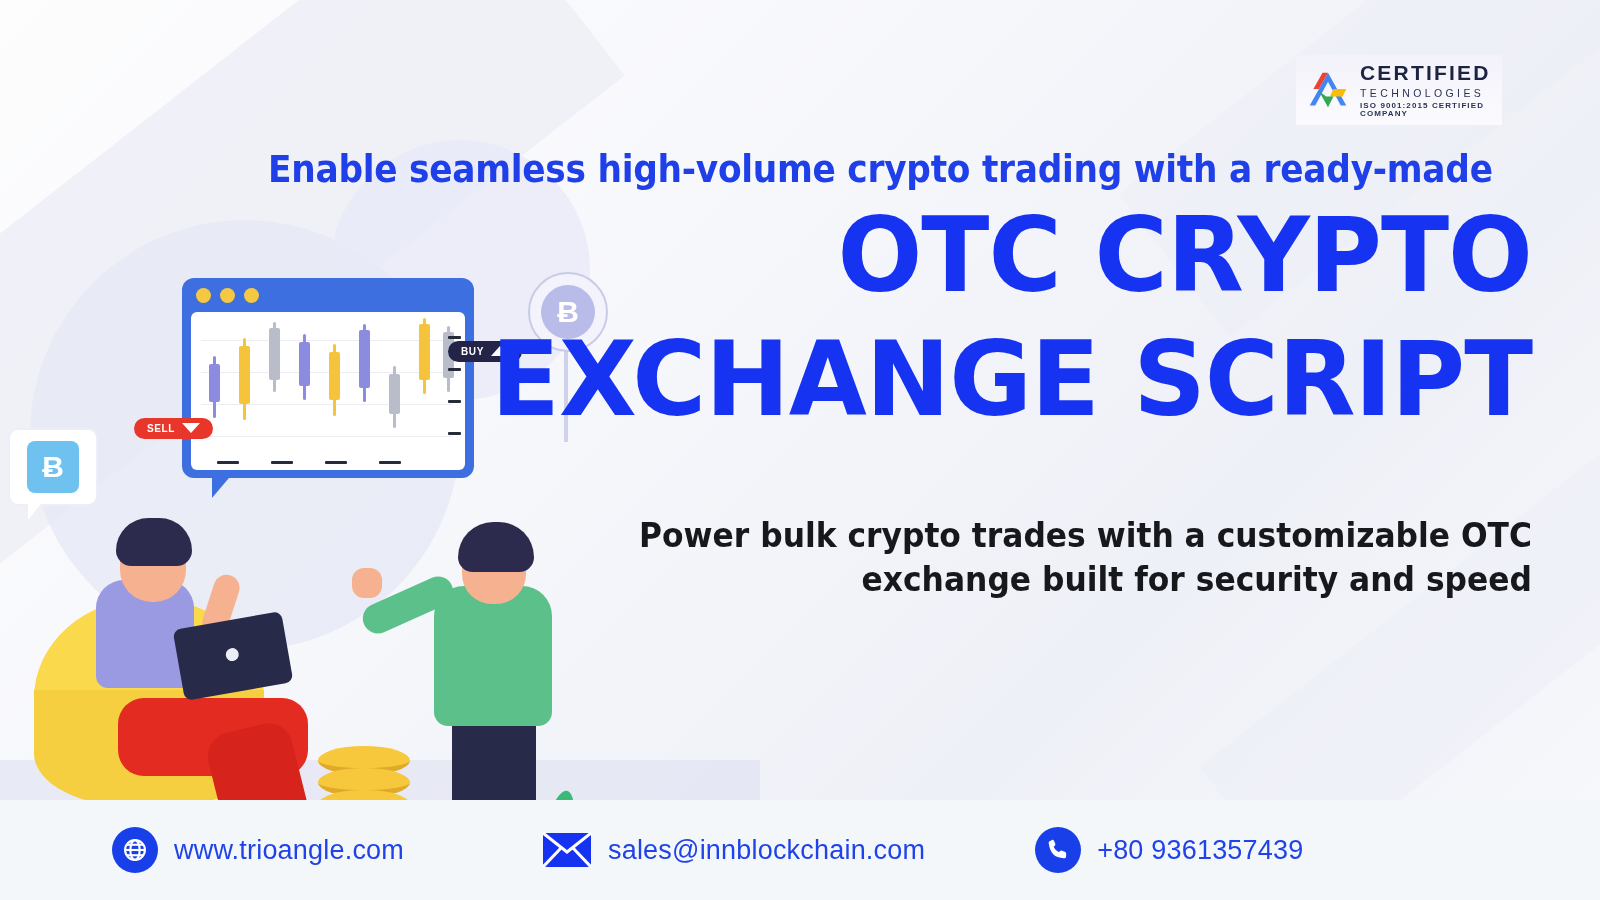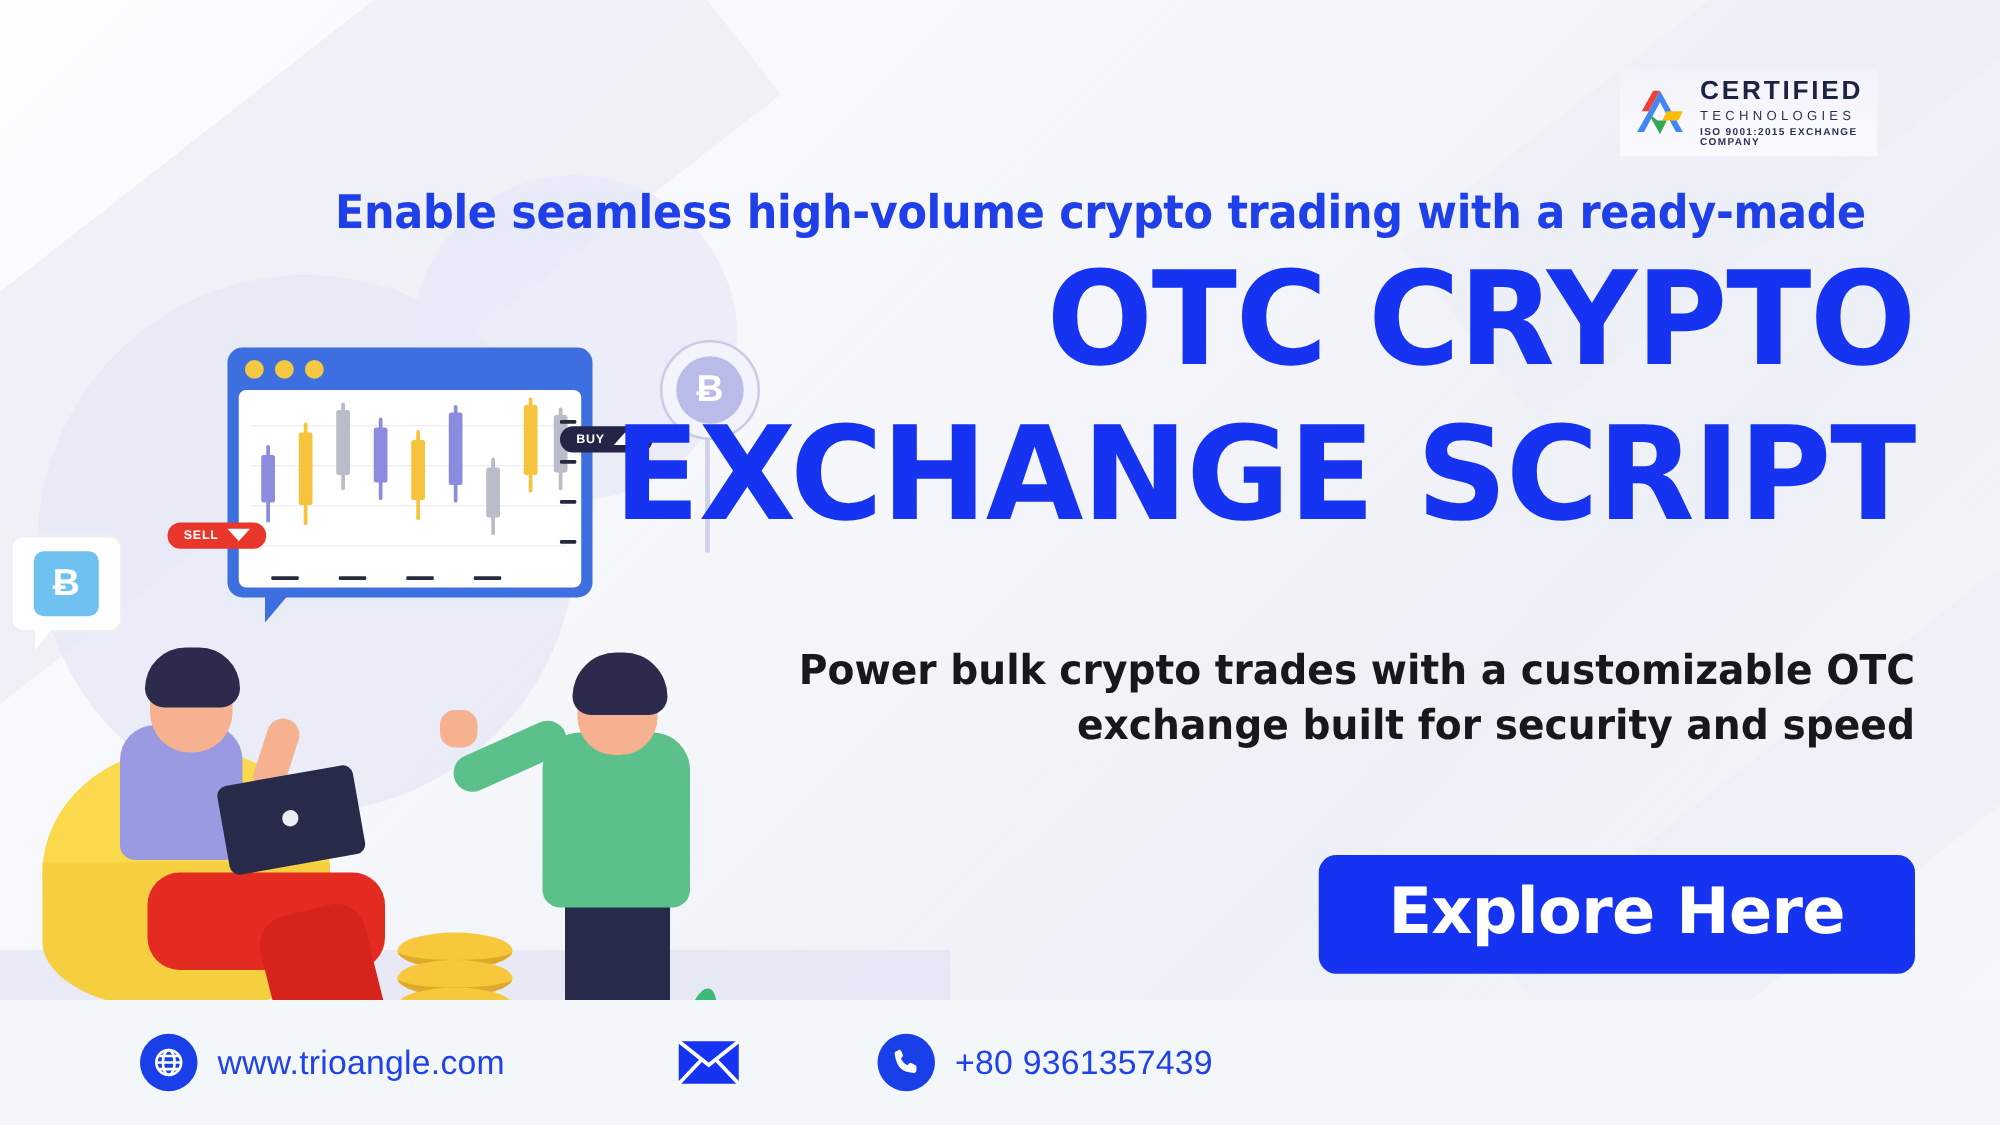--- a/index.html
+++ b/index.html
@@ -268,29 +268,28 @@
   <div class="logo-box">
     <svg class="logo-mark" viewBox="0 0 48 46">
       <path d="M24 4 L44 40 L38 40 L24 14 L10 40 L4 40 Z" fill="#4285f4"></path>
       <path d="M24 4 L14 22 L8 22 L18 4 Z" fill="#ea4335"></path>
       <path d="M30 22 L44 22 L40 30 L26 30 Z" fill="#fbbc05"></path>
       <path d="M14 24 L24 42 L30 30 L22 30 Z" fill="#34a853"></path>
     </svg>
     <div class="logo-text">
       <div class="logo-name">CERTIFIED</div>
       <div class="logo-sub">TECHNOLOGIES</div>
-      <div class="logo-iso">ISO 9001:2015 EXCHANGE COMPANY</div>
+      <div class="logo-iso">ISO 9001:2015 CERTIFIED COMPANY</div>
     </div>
   </div>
 
   <div class="eyebrow">Enable seamless high-volume crypto trading with a ready-made</div>
   <div class="title title-1">OTC CRYPTO</div>
   <div class="title title-2">EXCHANGE SCRIPT</div>
   <div class="subtitle">Power bulk crypto trades with a customizable OTC exchange built for security and speed</div>
-  <button class="cta">Explore Here</button>
 
   <div class="footer">
 
     <div class="contact c1">
       <span class="ic-circle">
         <svg width="28" height="28" viewBox="0 0 24 24" fill="none" stroke="#ffffff" stroke-width="1.8">
           <circle cx="12" cy="12" r="8.5"></circle>
           <ellipse cx="12" cy="12" rx="4" ry="8.5"></ellipse>
           <line x1="3.5" y1="12" x2="20.5" y2="12"></line>
           <line x1="5" y1="7.5" x2="19" y2="7.5"></line>
@@ -301,20 +300,21 @@
     </div>
 
     <div class="contact c2">
       <span class="ic-env">
         <svg width="50" height="36" viewBox="0 0 50 36">
           <rect x="1" y="1" width="48" height="34" fill="#1733f2"></rect>
           <path d="M1 1 L25 20 L49 1" fill="none" stroke="#ffffff" stroke-width="3"></path>
           <path d="M1 35 L19 16 M49 35 L31 16" fill="none" stroke="#ffffff" stroke-width="3"></path>
         </svg>
       </span>
+      <span class="contact-text">sales@innblockchain.com</span>
     </div>
 
     <div class="contact c3">
       <span class="ic-circle">
         <svg width="26" height="26" viewBox="0 0 24 24" fill="#ffffff">
           <path d="M6.6 2.5c.9 0 1.4.4 1.8 1.3l1 2.3c.3.8.2 1.4-.4 2L8 9.1c1 2.2 2.7 3.9 4.9 4.9l1-1c.6-.6 1.2-.7 2-.4l2.3 1c.9.4 1.3.9 1.3 1.8v2.3c0 1.2-.9 2.1-2.1 2C8.6 19.1 4.9 15.4 3.4 5.6c-.1-1.2.8-2.1 2-2.1z"></path>
         </svg>
       </span>
       <span class="contact-text">+80 9361357439</span>
     </div>

